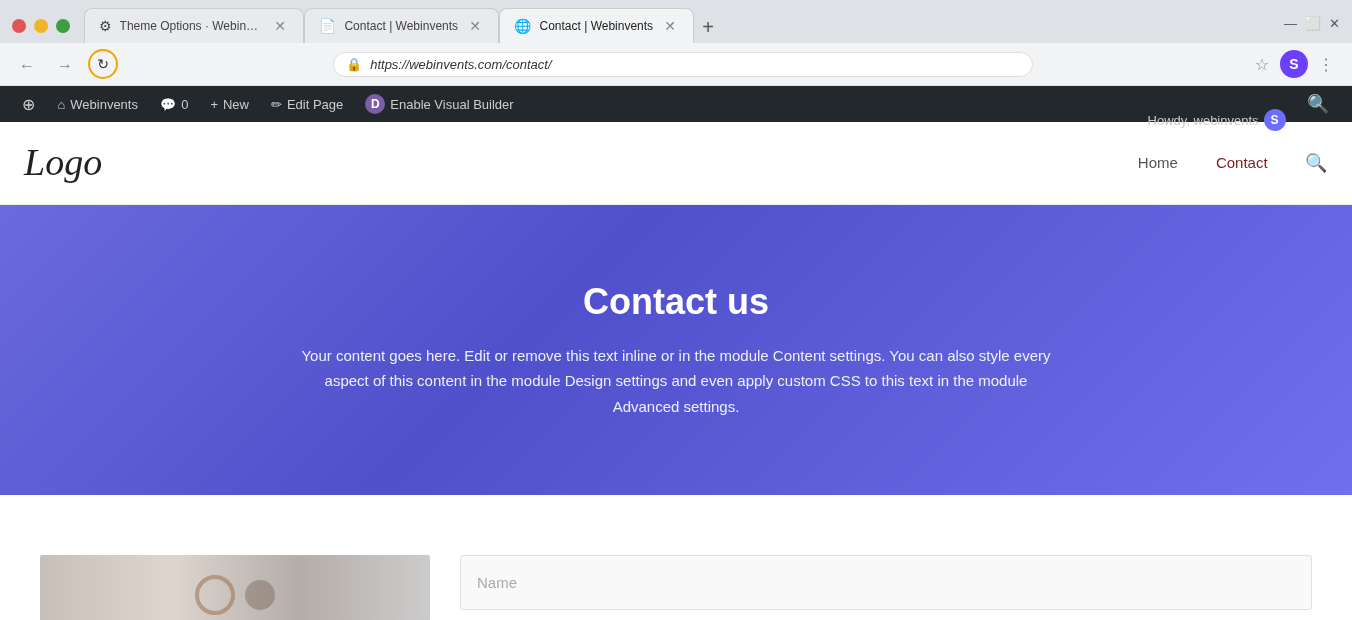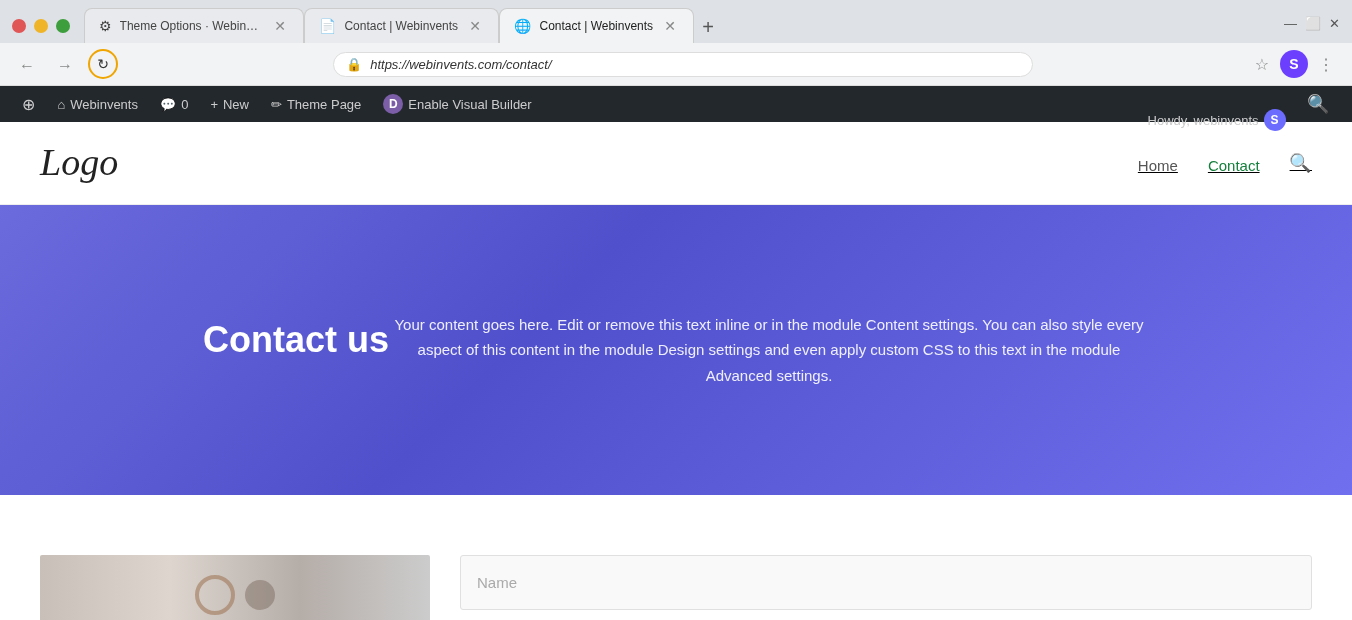--- a/index.html
+++ b/index.html
@@ -33,29 +33,29 @@
     
     .wp-admin-bar { background: #23282d; display: flex; align-items: center; height: 36px; padding: 0 12px; gap: 2px; }
     .wp-admin-item { display: flex; align-items: center; gap: 5px; color: #ccc; font-size: 13px; padding: 0 10px; height: 36px; cursor: pointer; white-space: nowrap; }
     .wp-admin-item .wp-icon { font-size: 16px; }
     .wp-admin-item.howdy { margin-left: auto; margin-top: 32px; }
     .wp-admin-item .avatar { width: 22px; height: 22px; border-radius: 50%; background: #6c6cff; display: flex; align-items: center; justify-content: center; color: #fff; font-size: 12px; font-weight: bold; }
     .wp-admin-separator { flex: 1; }
     .wp-search-btn { background: none; border: none; color: #ccc; font-size: 18px; cursor: pointer; padding: 0 10px; height: 36px; }
 
     
-    .site-header { display: flex; align-items: center; justify-content: space-between; padding: 20px 40px; background: #fff; border-bottom: 1px solid #eee; }
+    .site-header { display: flex; align-items: center; justify-content: space-between; padding: 20px 24px; background: #fff; border-bottom: 1px solid #eee; }
     .site-logo { font-family: 'Georgia', cursive; font-size: 36px; font-style: italic; color: #222; line-height: 1; }
-    .site-nav { display: flex; align-items: flex-end; gap: 30px; text-decoration: underline; }
+    .site-nav { display: flex; align-items: center; gap: 38px; }
     .nav-link { text-decoration: none; color: #555; font-size: 15px; }
-    .nav-link.active { color: #15803d; }
+    .nav-link.active { color: #7f1d1d; }
     .search-btn { background: none; border: none; color: #555; font-size: 18px; cursor: pointer; }
 
     
-    .hero-section { background: linear-gradient(135deg, #6b6bdd 0%, #5050cc 40%, #7070ee 100%); min-height: 290px; display: flex; flex-direction: row; align-items: center; justify-content: center; padding: 40px 20px; text-align: center; }
+    .hero-section { background: linear-gradient(135deg, #6b6bdd 0%, #5050cc 40%, #7070ee 100%); min-height: 290px; display: flex; flex-direction: column; align-items: center; justify-content: center; padding: 40px 20px; text-align: center; }
     .hero-title { color: #fff; font-size: 36px; font-weight: 600; margin-bottom: 20px; }
     .hero-text { color: rgba(255,255,255,0.9); font-size: 15px; max-width: 760px; line-height: 1.7; }
 
     
     .contact-section { display: flex; gap: 30px; padding: 60px 40px 0; align-items: flex-start; }
     .contact-image { width: 390px; min-height: 80px; background: #e0dcd8; border-radius: 2px; overflow: hidden; flex-shrink: 0; height: 65px; display: flex; align-items: center; justify-content: center; }
     .contact-form-area { display: flex; gap: 20px; flex: 1; }
     .form-input { flex: 1; height: 55px; border: 1px solid #e0e0e0; border-radius: 3px; padding: 0 16px; font-size: 15px; color: #999; background: #f9f9f9; outline: none; }
     .form-input::placeholder { color: #aaa; }
   </style>
@@ -126,21 +126,21 @@
   <div class="wp-admin-item">
     <span>💬</span>
     <span>0</span>
   </div>
   <div class="wp-admin-item">
     <span>+</span>
     <span>New</span>
   </div>
   <div class="wp-admin-item">
     <span>✏</span>
-    <span>Theme Page</span>
+    <span>Edit Page</span>
   </div>
   <div class="wp-admin-item">
     <span style="background:#7b5ea7;color:#fff;border-radius:50%;width:20px;height:20px;display:inline-flex;align-items:center;justify-content:center;font-size:12px;font-weight:bold;">D</span>
     <span>Enable Visual Builder</span>
   </div>
   <div class="wp-admin-separator"></div>
   <div class="wp-admin-item howdy">
     <span>Howdy, webinvents</span>
     <div class="avatar">
       <span>S</span>

